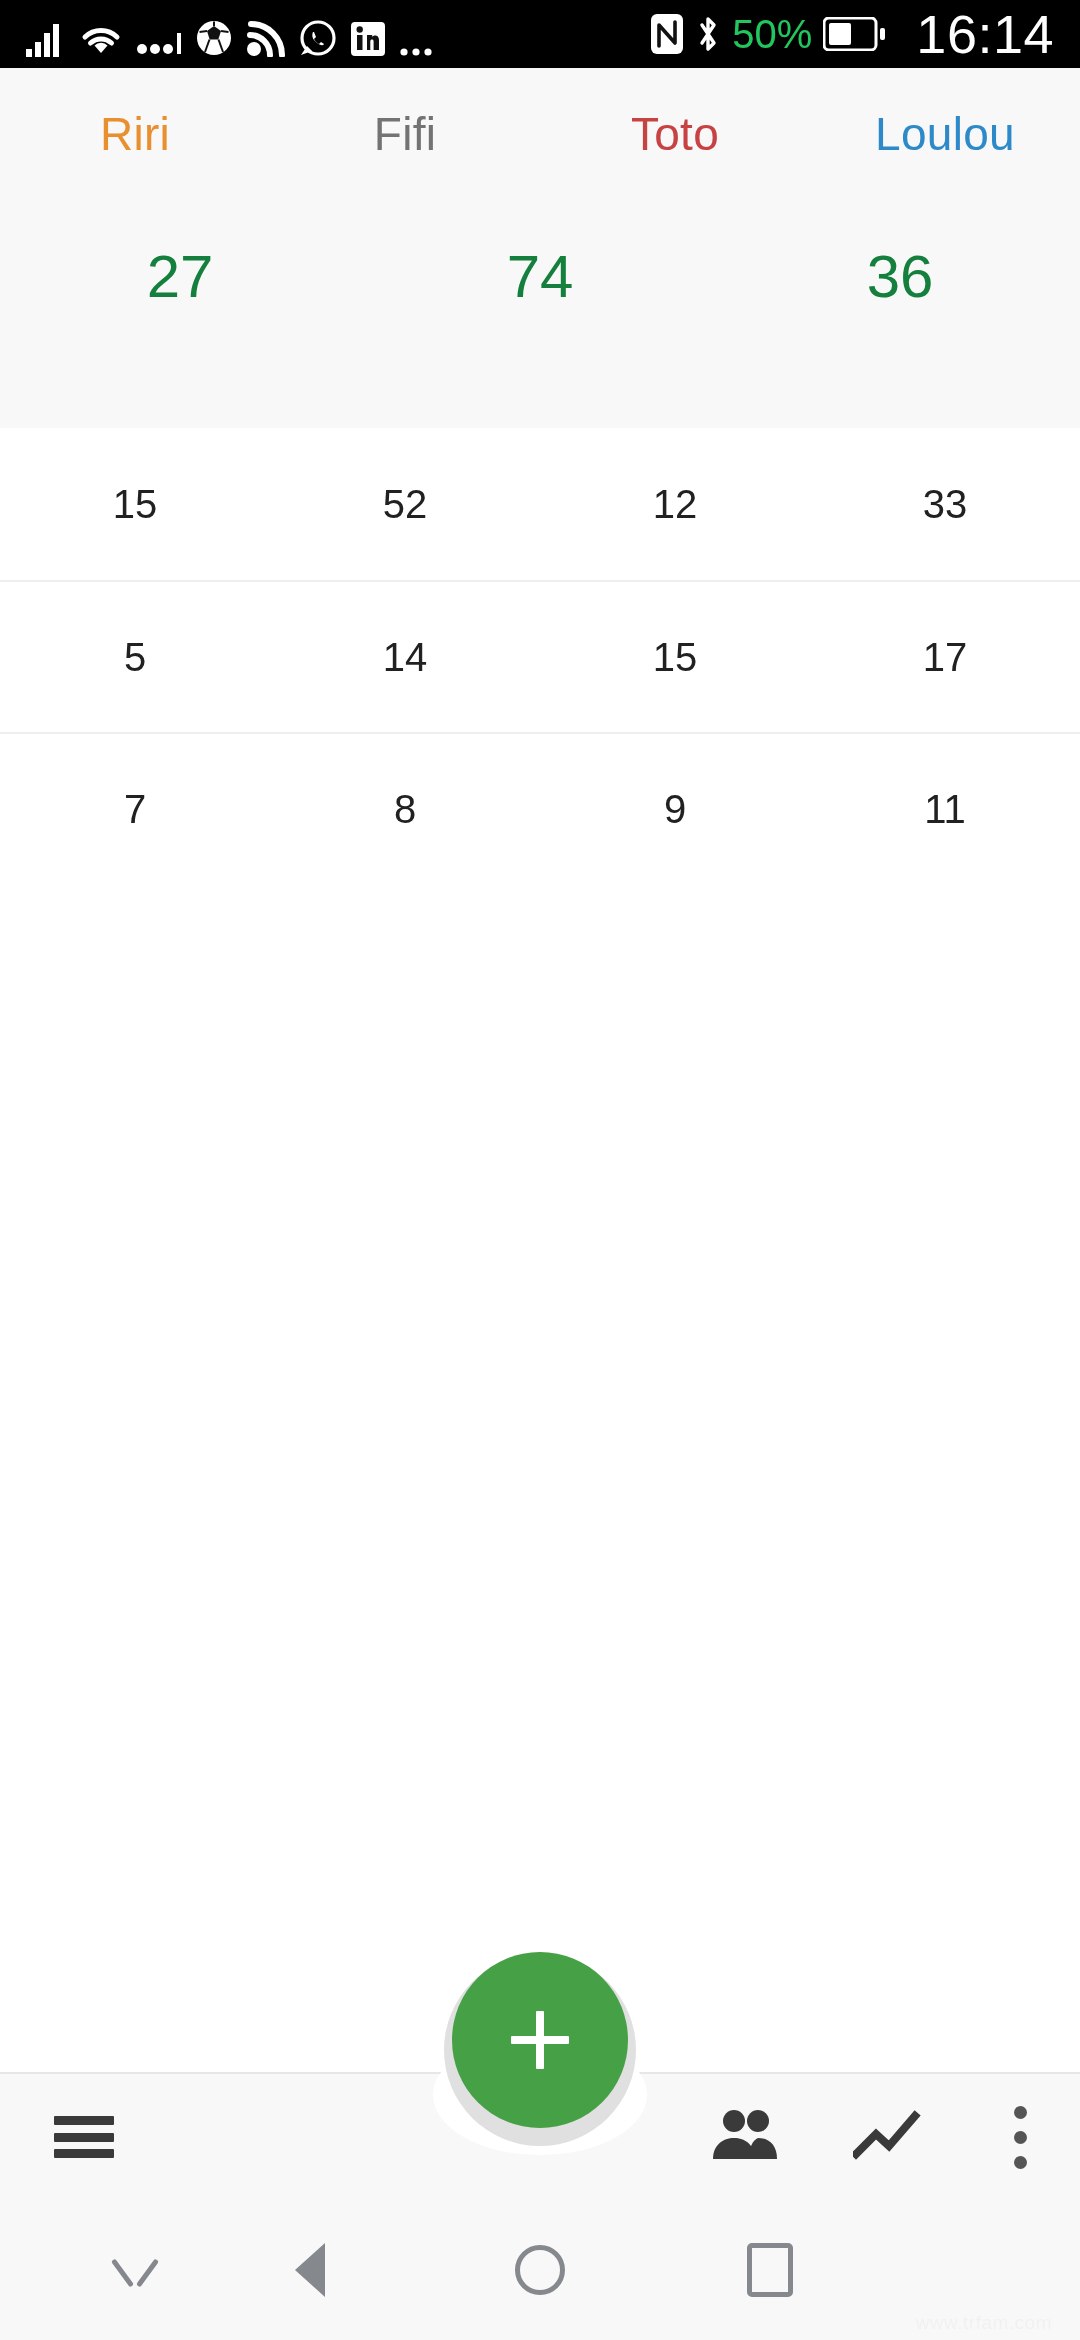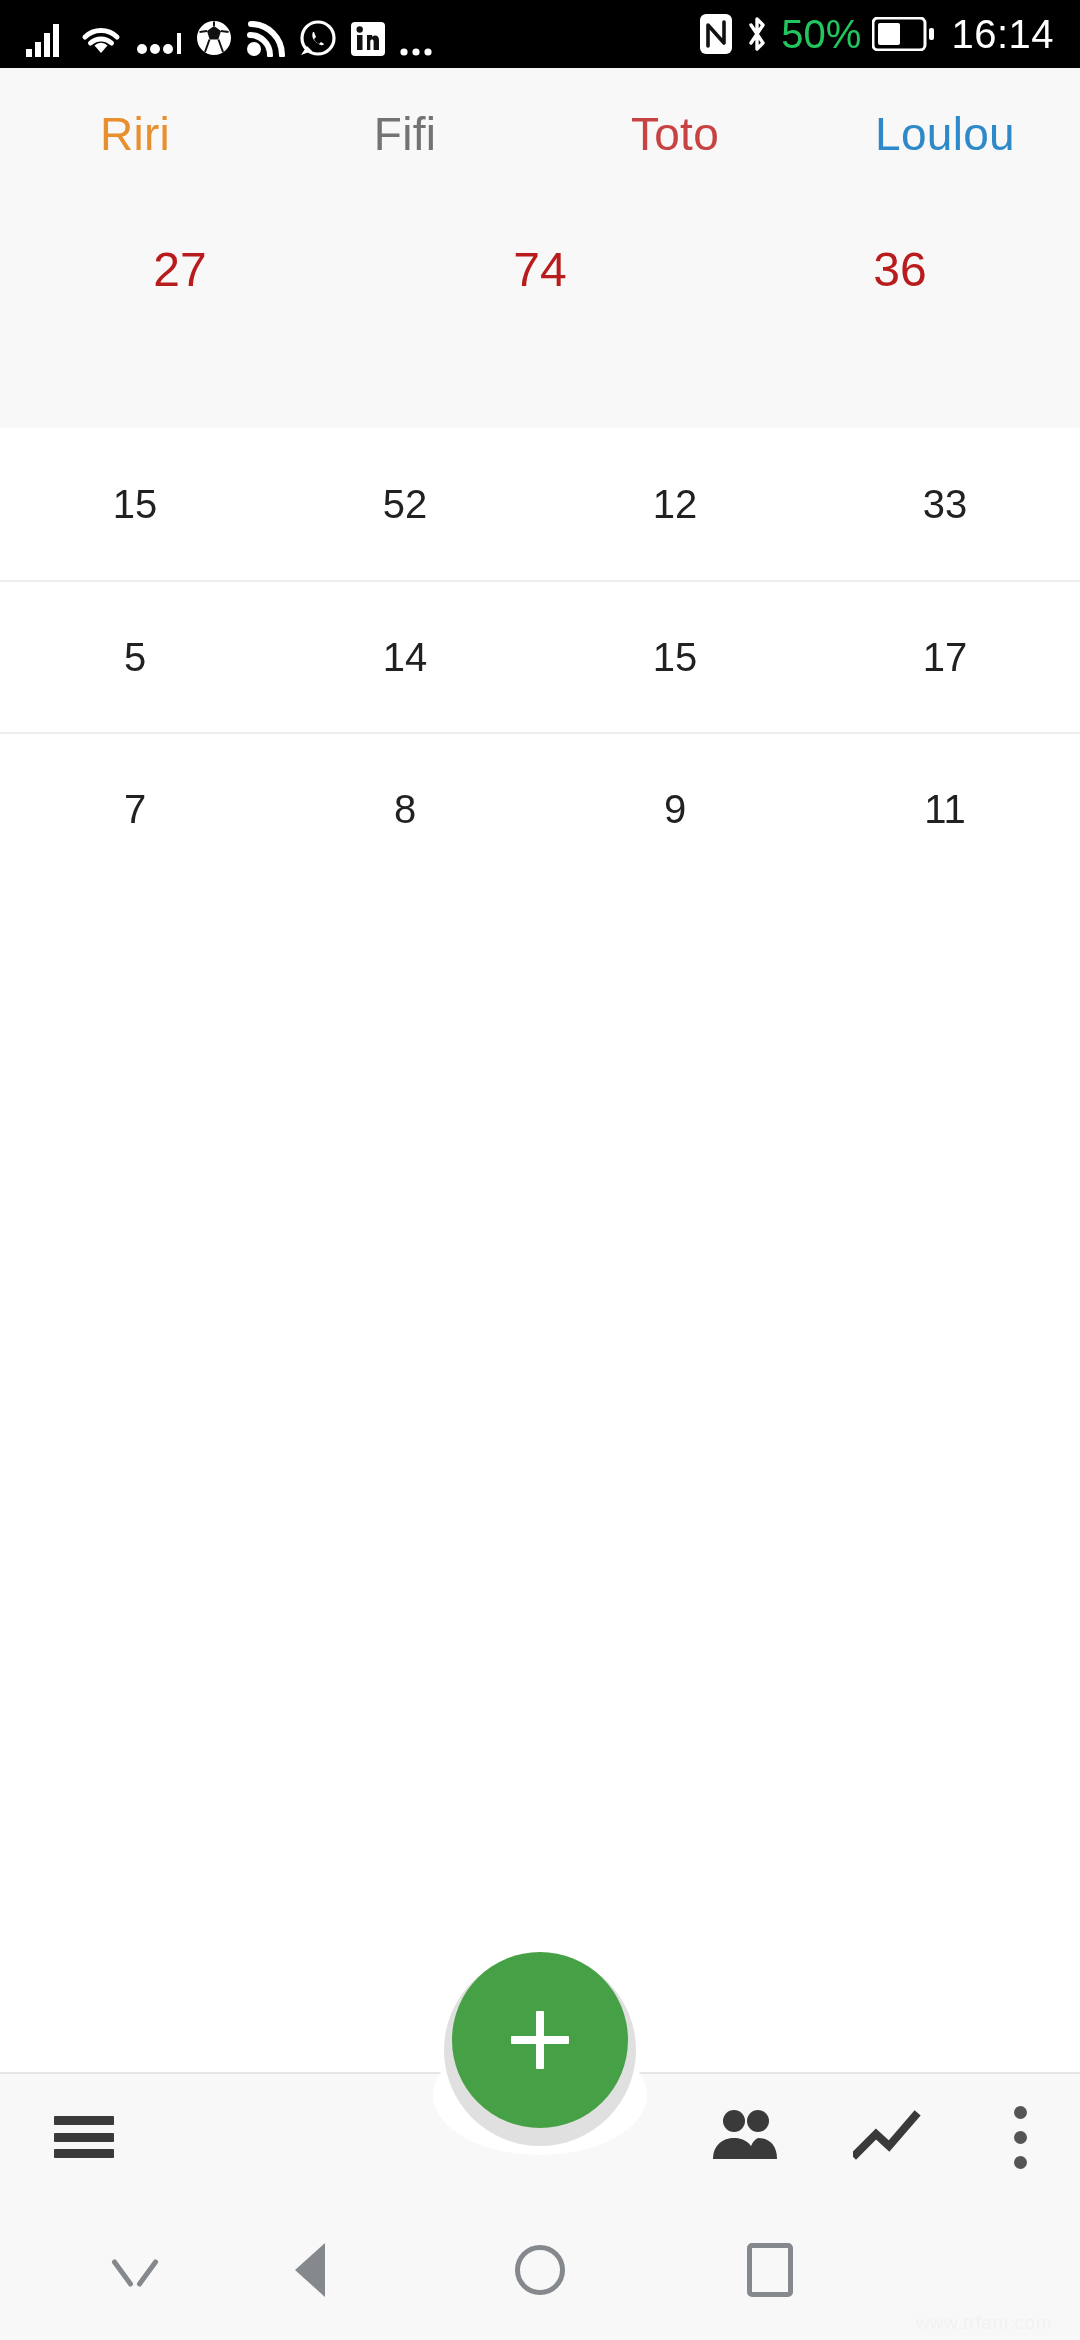--- a/index.html
+++ b/index.html
@@ -15,23 +15,23 @@
   #statusbar {
     position:absolute; left:0; top:0; width:1080px; height:68px;
     background:#000000; color:#ffffff;
     display:flex; align-items:center; justify-content:space-between;
     padding:0 26px;
   }
   .sb-left { display:flex; align-items:flex-end; gap:13px; height:46px; }
   .sb-right { display:flex; align-items:center; gap:11px; height:46px; }
   .sb-ico { display:flex; align-items:center; justify-content:center; }
   .sb-time {
-    font-size:40px; letter-spacing:0.5px; color:#ffffff;
+    font-size:54px; letter-spacing:0.5px; color:#ffffff;
     font-family:"Liberation Sans", sans-serif; line-height:1;
-    margin-left:6px;
+    margin-left:20px;
   }
   .sb-pct { font-size:40px; color:#22c55e; line-height:1; }
 
   
   #header {
     position:absolute; left:0; top:68px; width:1080px; height:360px;
     background:#f8f8f8;
   }
   #header:after {
     content:""; position:absolute; left:0; bottom:-9px; width:1080px; height:9px;
@@ -47,21 +47,21 @@
   }
   #totalrow {
     position:absolute; left:0; top:132px; width:1080px; height:228px;
     display:flex;
   }
   .total-cell {
     flex:1 1 0; position:relative;
     display:flex; align-items:flex-start; justify-content:center;
     padding-top:42px;
   }
-  .total-val { font-size:48px; color:#b91c1c; font-weight:400; }
+  .total-val { font-size:60px; color:#15803d; font-weight:400; }
   .tab-underline {
     position:absolute; left:12%; bottom:0; width:76%; height:6px;
     background:#a5ceA6; border-radius:3px;
   }
 
   
   #rows { position:absolute; left:0; top:428px; width:1080px; background:#ffffff; }
   .datarow { width:1080px; height:152px; display:flex; position:relative; }
   .datarow + .datarow { border-top:2px solid #eeeeee; }
   .cell { flex:1 1 0; display:flex; align-items:center; justify-content:center; }

